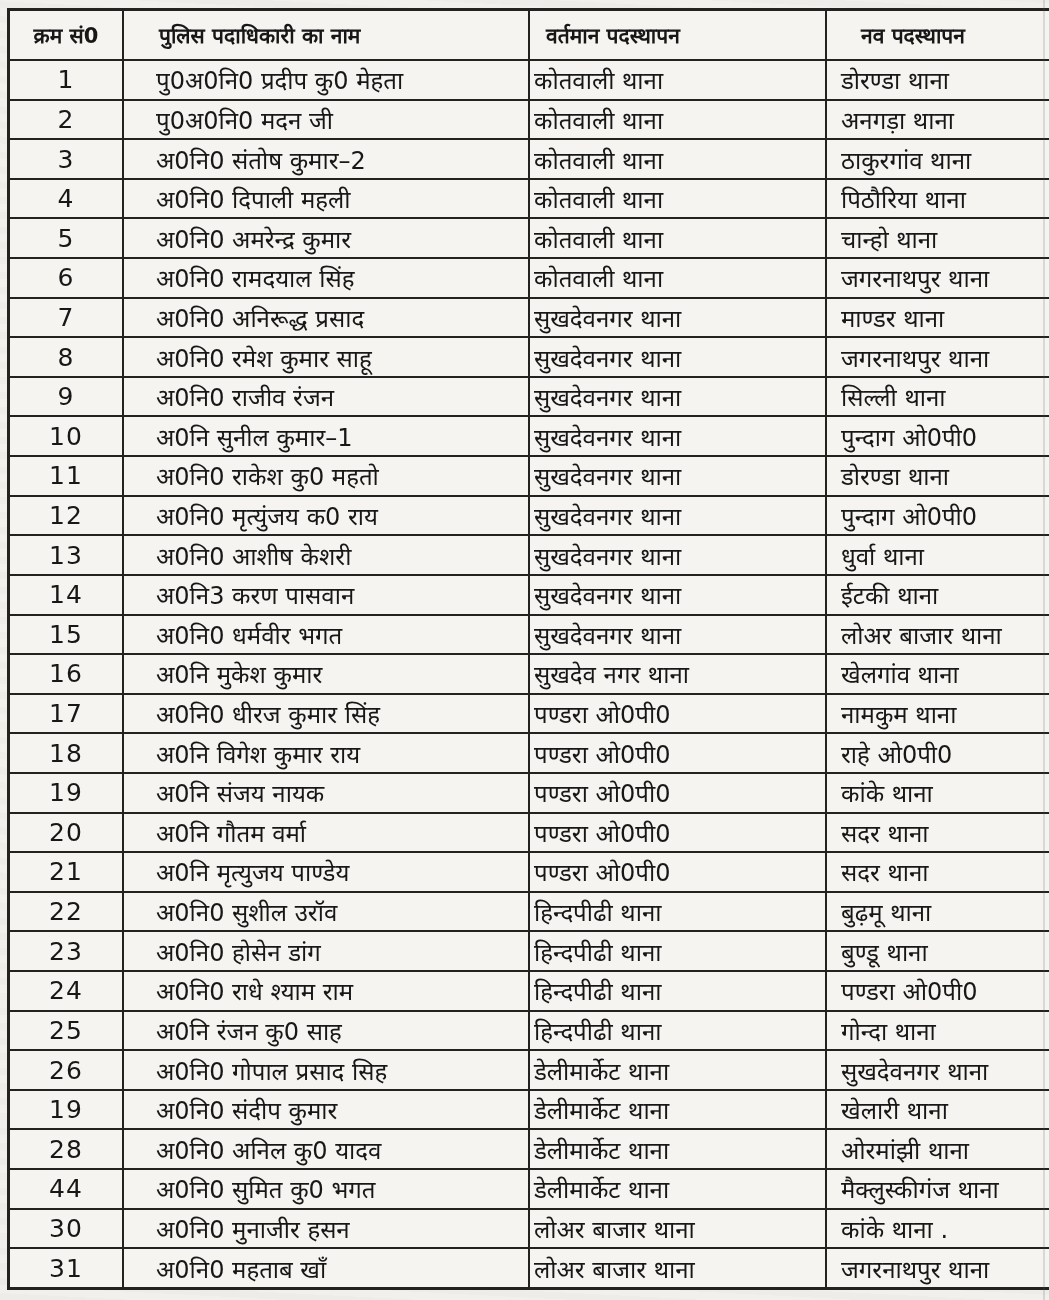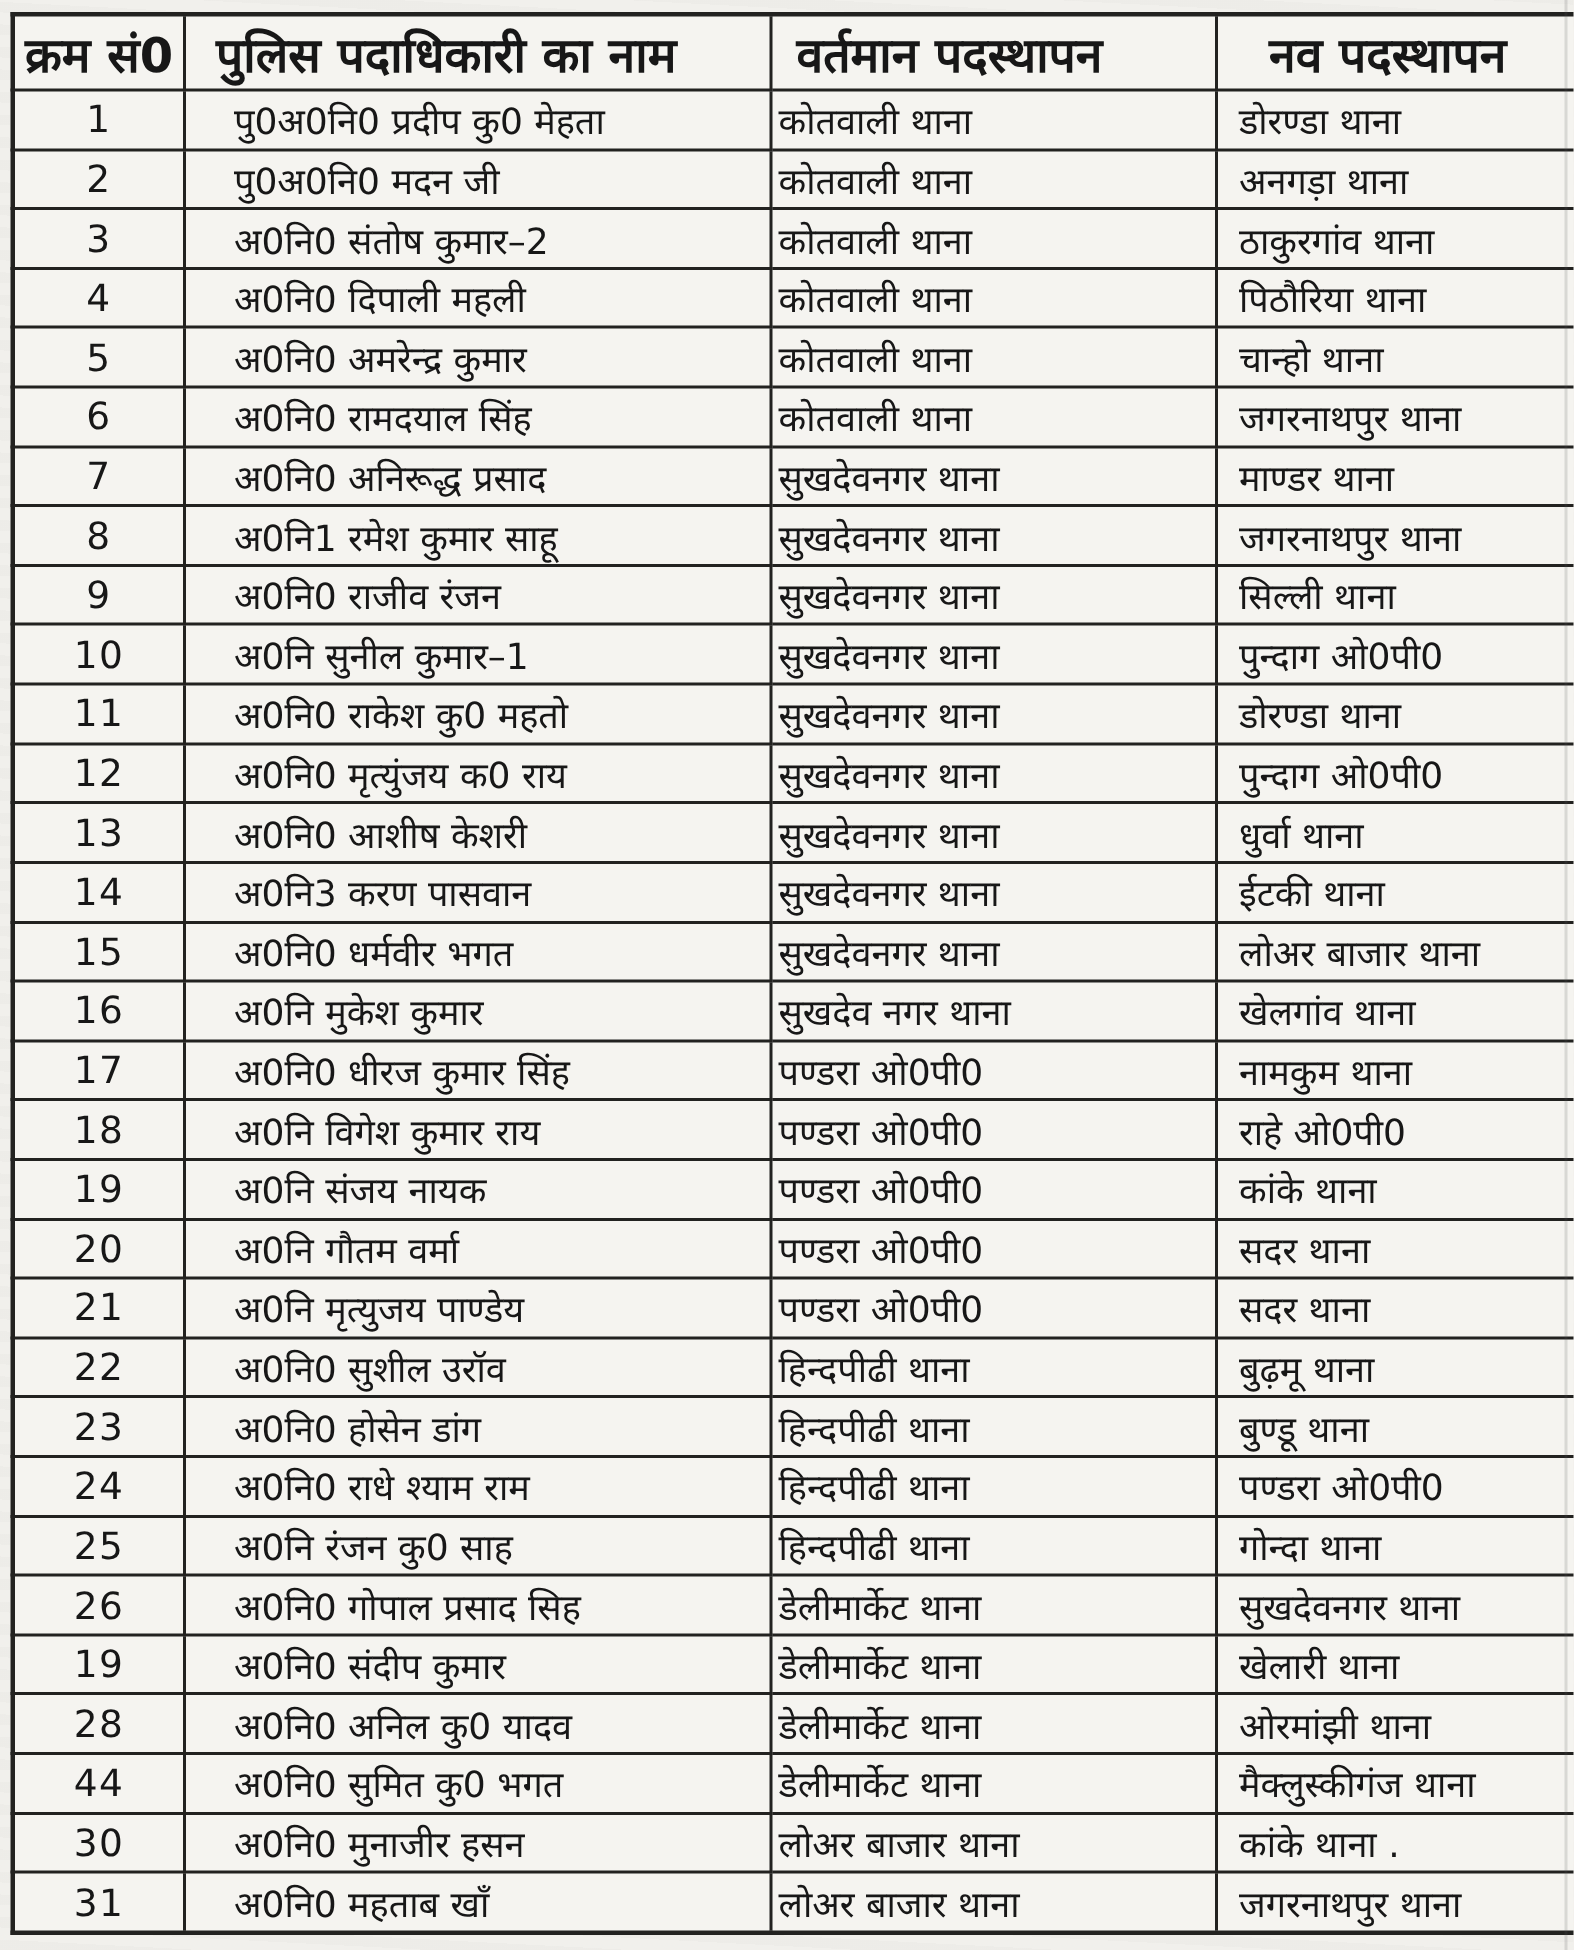--- a/index.html
+++ b/index.html
@@ -43,38 +43,38 @@
     background: #f5f4f0;
   }
   table.transfer-table, .transfer-table th, .transfer-table td {
     border: 2px solid #222220;
   }
   table.transfer-table {
     border-width: 3px;
   }
   .transfer-table th {
     height: 46px;
-    font-size: 32px;
+    font-size: 21px;
     font-weight: 600;
     vertical-align: middle;
     white-space: nowrap;
     overflow: hidden;
   }
   .transfer-table td {
     font-size: 24px;
     font-weight: 500;
     vertical-align: middle;
     white-space: nowrap;
     overflow: hidden;
   }
   .col-serial  { width: 110px; text-align: center; }
   .col-name    { width: 368px; text-align: left; padding-left: 32px; }
   .col-current { width: 278px; text-align: left; padding-left: 4px; }
   .col-new     { width: 273px; text-align: left; padding-left: 14px; }
-  th.col-name    { padding-left: 20px; }
+  th.col-name    { padding-left: 35px; }
   th.col-current { padding-left: 16px; }
   th.col-new     { padding-left: 34px; text-align: left; }
   td.col-serial  { font-size: 25px; letter-spacing: 1px; }
 </style>
 </head>
 <body>
 
 <div class="page">
   <table class="transfer-table">
     <thead>
@@ -123,21 +123,21 @@
           <td class="col-new">जगरनाथपुर थाना</td>
         </tr>
         <tr>
           <td class="col-serial">7</td>
           <td class="col-name">अ0नि0 अनिरूद्ध प्रसाद</td>
           <td class="col-current">सुखदेवनगर थाना</td>
           <td class="col-new">माण्डर थाना</td>
         </tr>
         <tr>
           <td class="col-serial">8</td>
-          <td class="col-name">अ0नि1 रमेश कुमार साहू</td>
+          <td class="col-name">अ0नि0 रमेश कुमार साहू</td>
           <td class="col-current">सुखदेवनगर थाना</td>
           <td class="col-new">जगरनाथपुर थाना</td>
         </tr>
         <tr>
           <td class="col-serial">9</td>
           <td class="col-name">अ0नि0 राजीव रंजन</td>
           <td class="col-current">सुखदेवनगर थाना</td>
           <td class="col-new">सिल्ली थाना</td>
         </tr>
         <tr>

